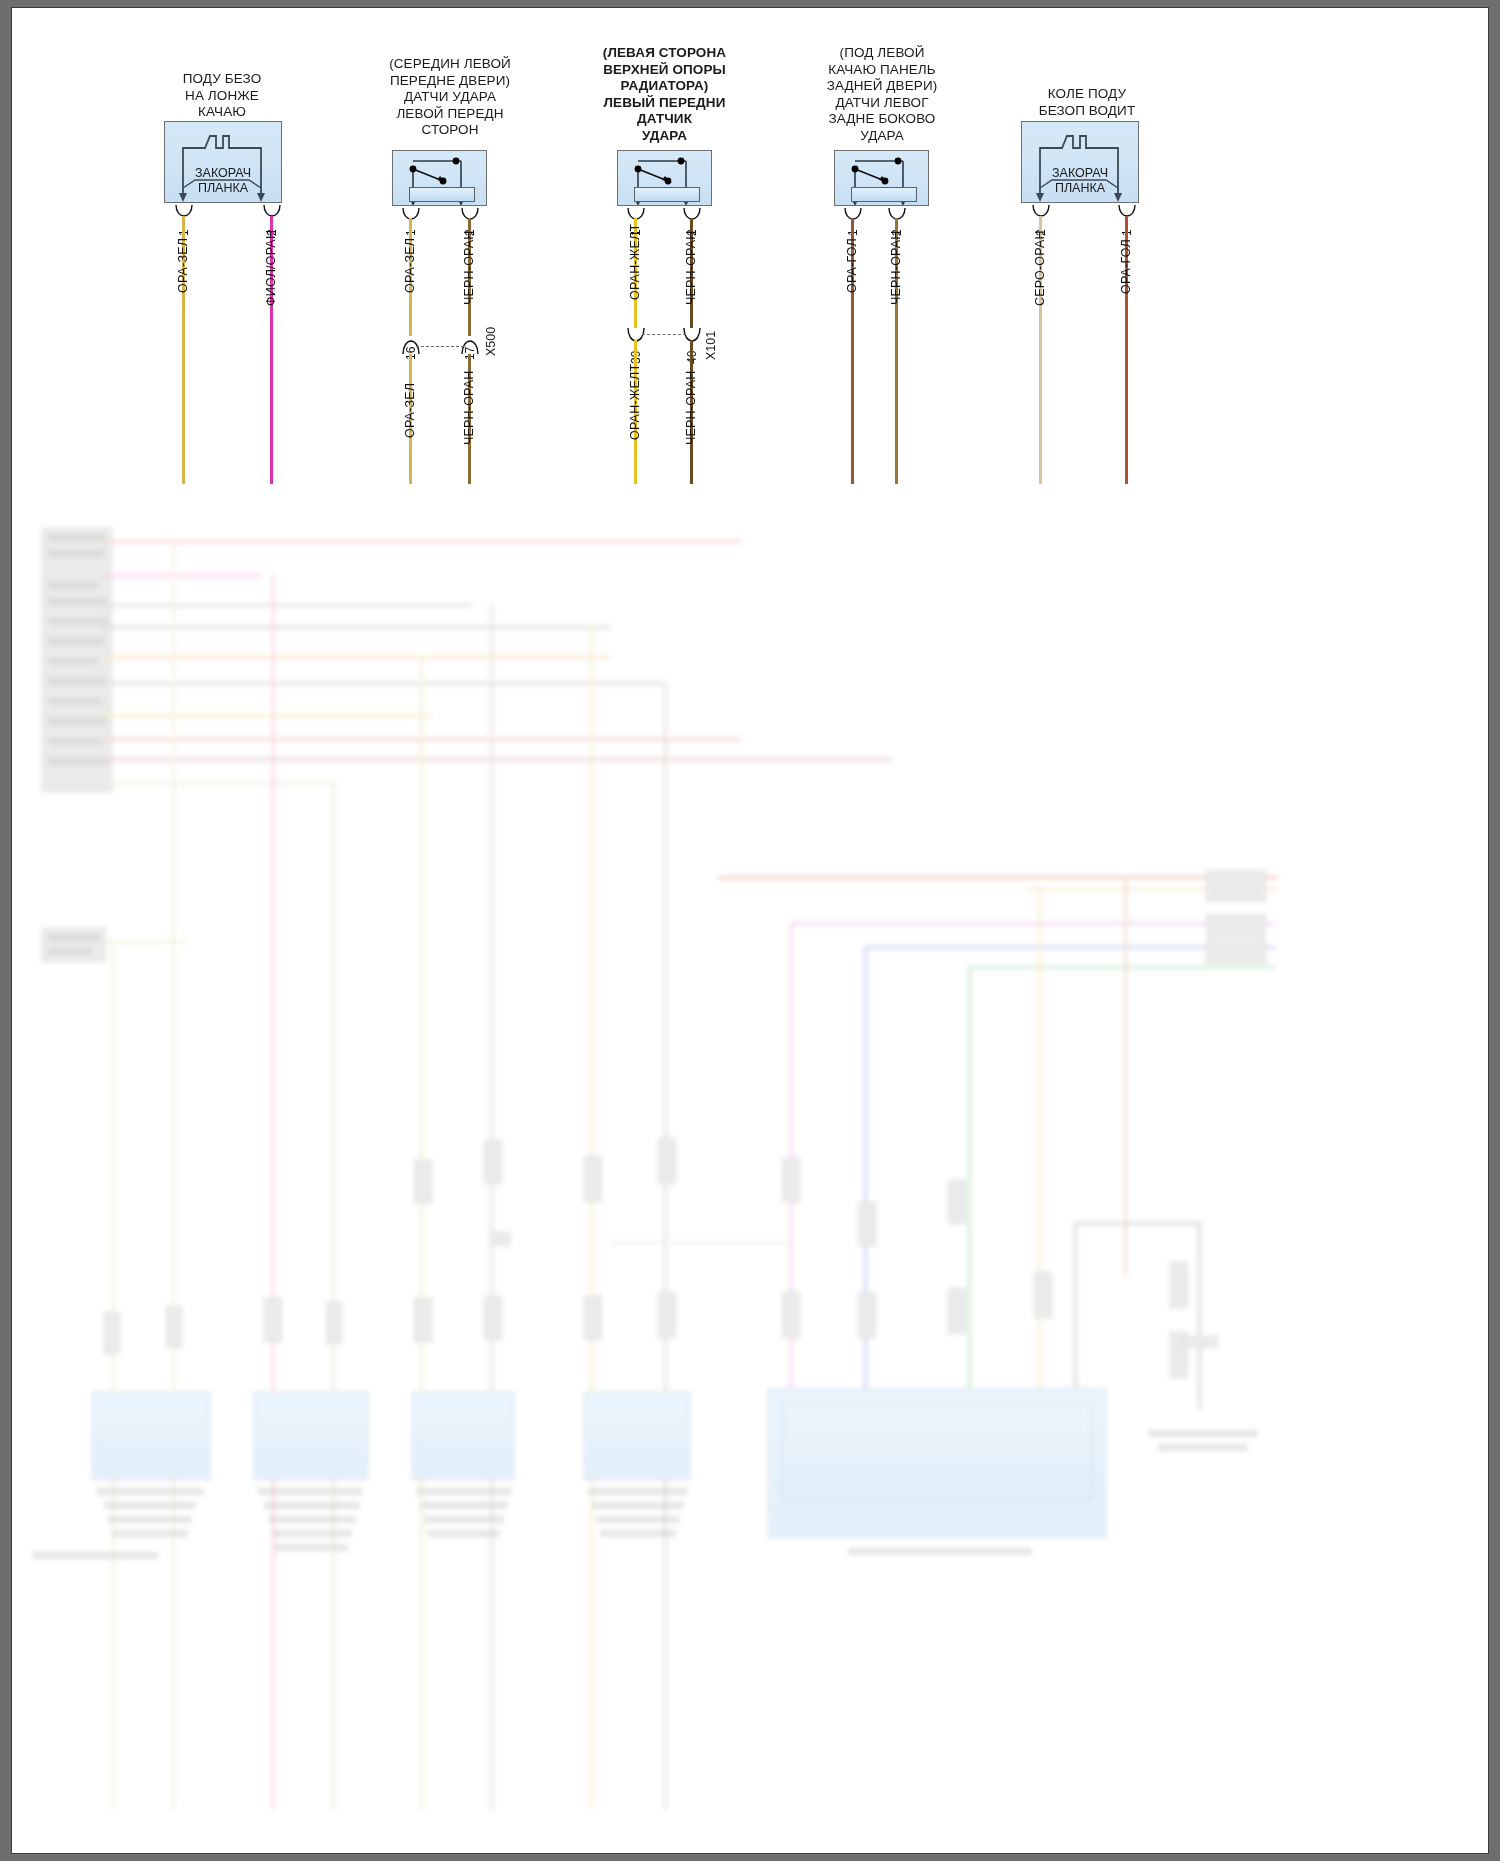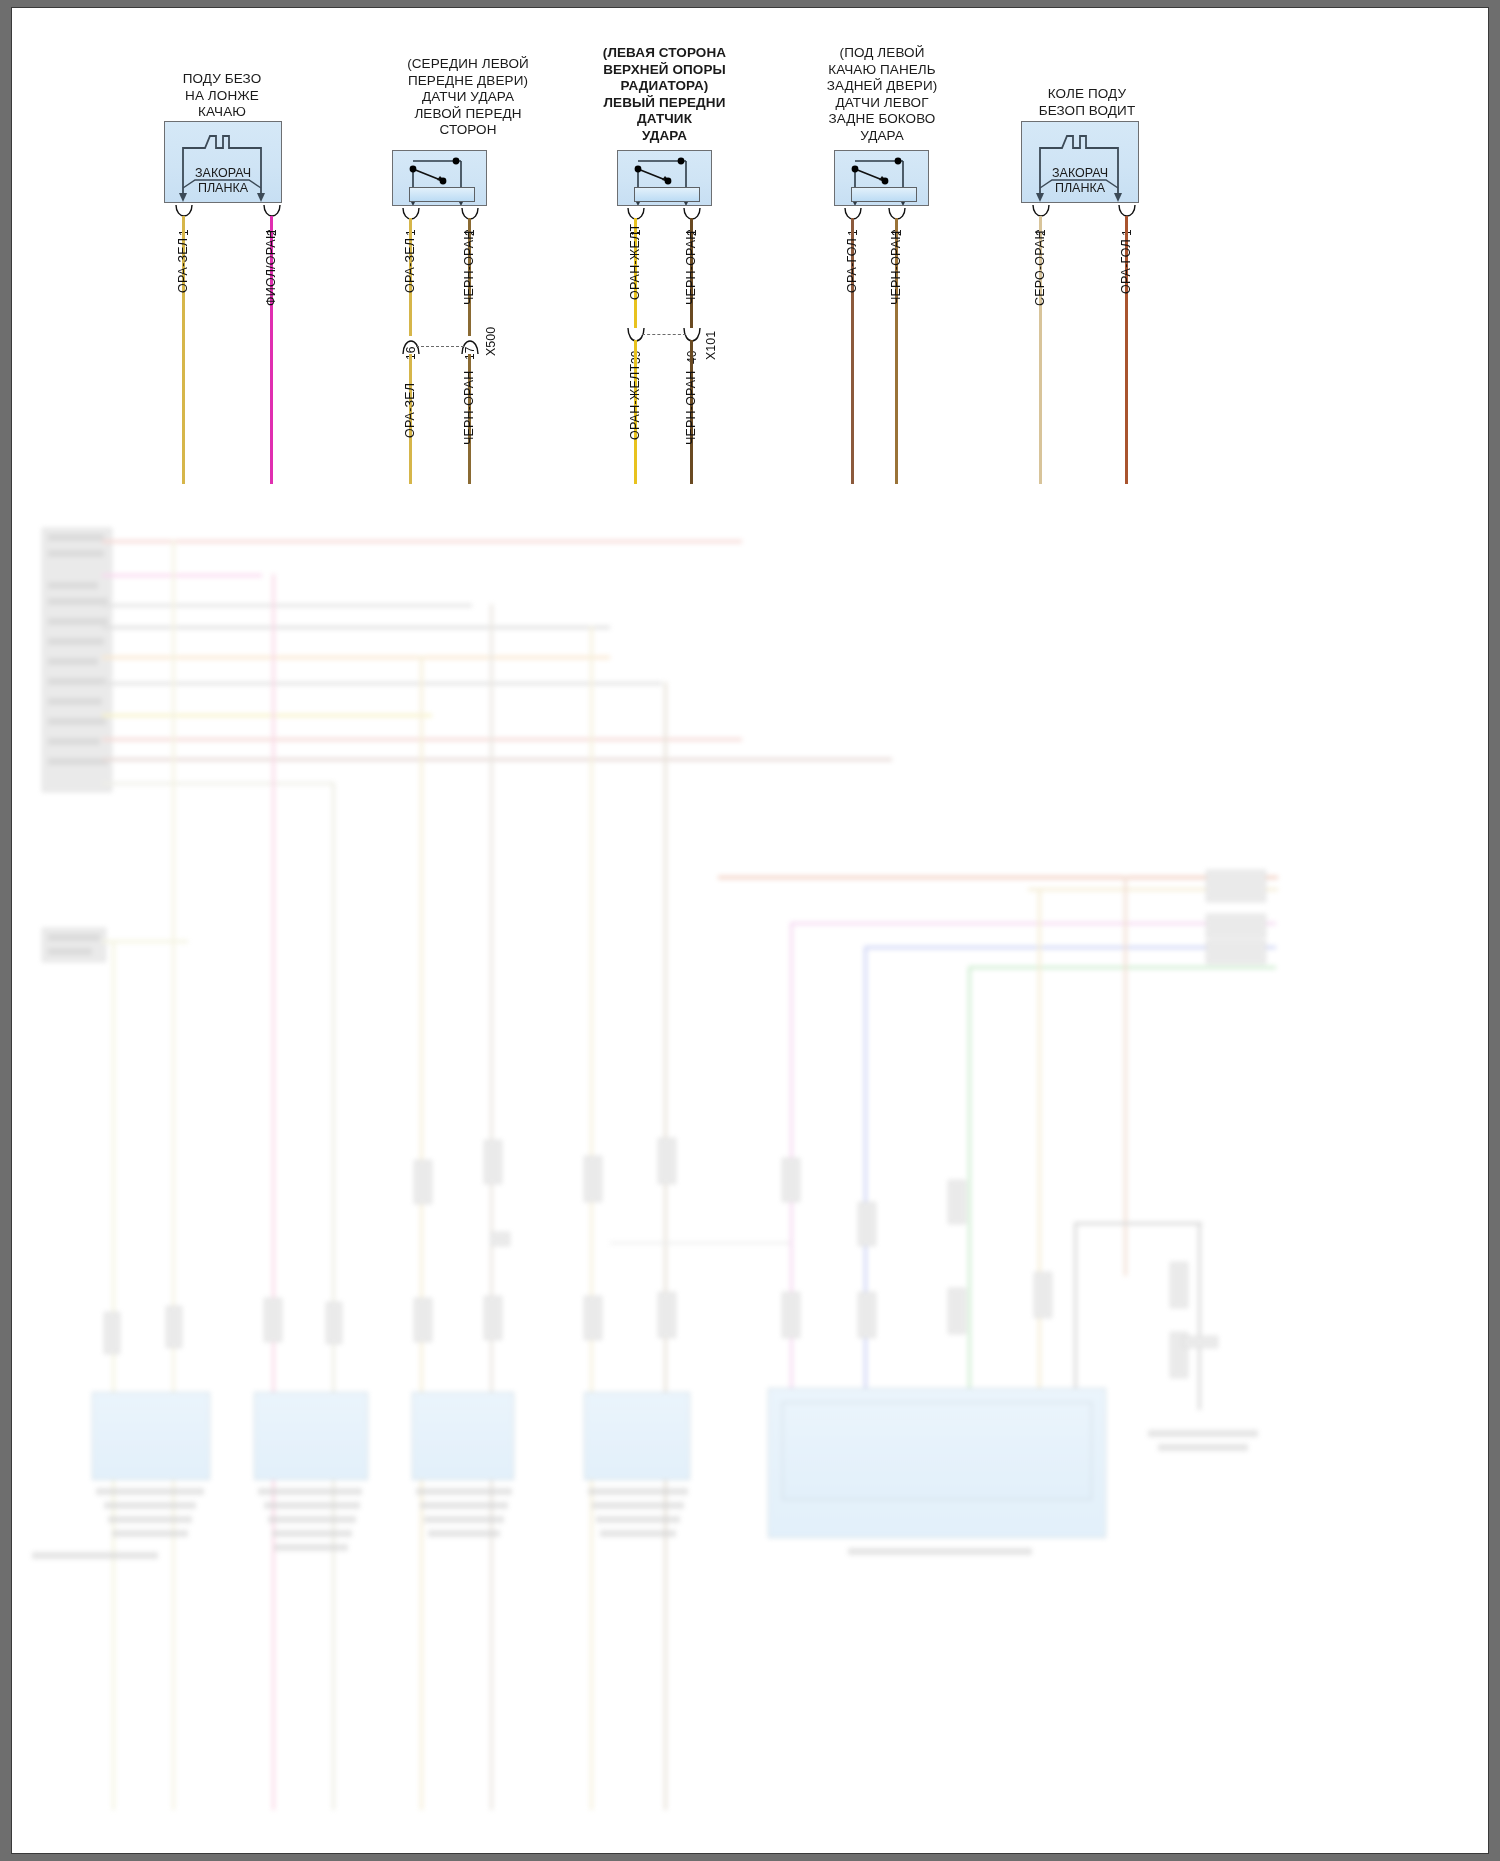--- a/index.html
+++ b/index.html
@@ -145,21 +145,21 @@
 
         <svg style="position:absolute;left:248px;top:195px;" width="24" height="16">
           <path d="M4,2 C4,9 8,13 12,13 C16,13 20,9 20,2" fill="none" stroke="#111" stroke-width="1.4"></path>
         </svg>
         <div class="pin-no" style="left:253px;top:228px;">2</div>
         <div class="wire" style="left:258px;top:208px;height:268px;background:#e02fb0;"></div>
         <div class="wire-lbl" style="left:252px;top:298px;">ФИОЛ/ОРАН</div>
       </div>
 
       <div class="conn-group">
-        <div class="conn-title" style="left:336px;top:48px;width:240px;">(СЕРЕДИН ЛЕВОЙ
+        <div class="conn-title" style="left:318px;top:48px;width:240px;">(СЕРЕДИН ЛЕВОЙ
 ПЕРЕДНЕ ДВЕРИ)
 ДАТЧИ УДАРА
 ЛЕВОЙ ПЕРЕДН
 СТОРОН</div>
 
         <div class="conn-box" style="left:380px;top:142px;width:95px;height:56px;">
           <svg width="95" height="56" style="position:absolute;left:-1.6px;top:-1.6px;">
             <line x1="22" y1="20" x2="22" y2="40" stroke="#2c3a46" stroke-width="1.6"></line>
             <line x1="70" y1="12" x2="70" y2="40" stroke="#2c3a46" stroke-width="1.6"></line>
             <line x1="22" y1="12" x2="70" y2="12" stroke="#2c3a46" stroke-width="1.6"></line>

